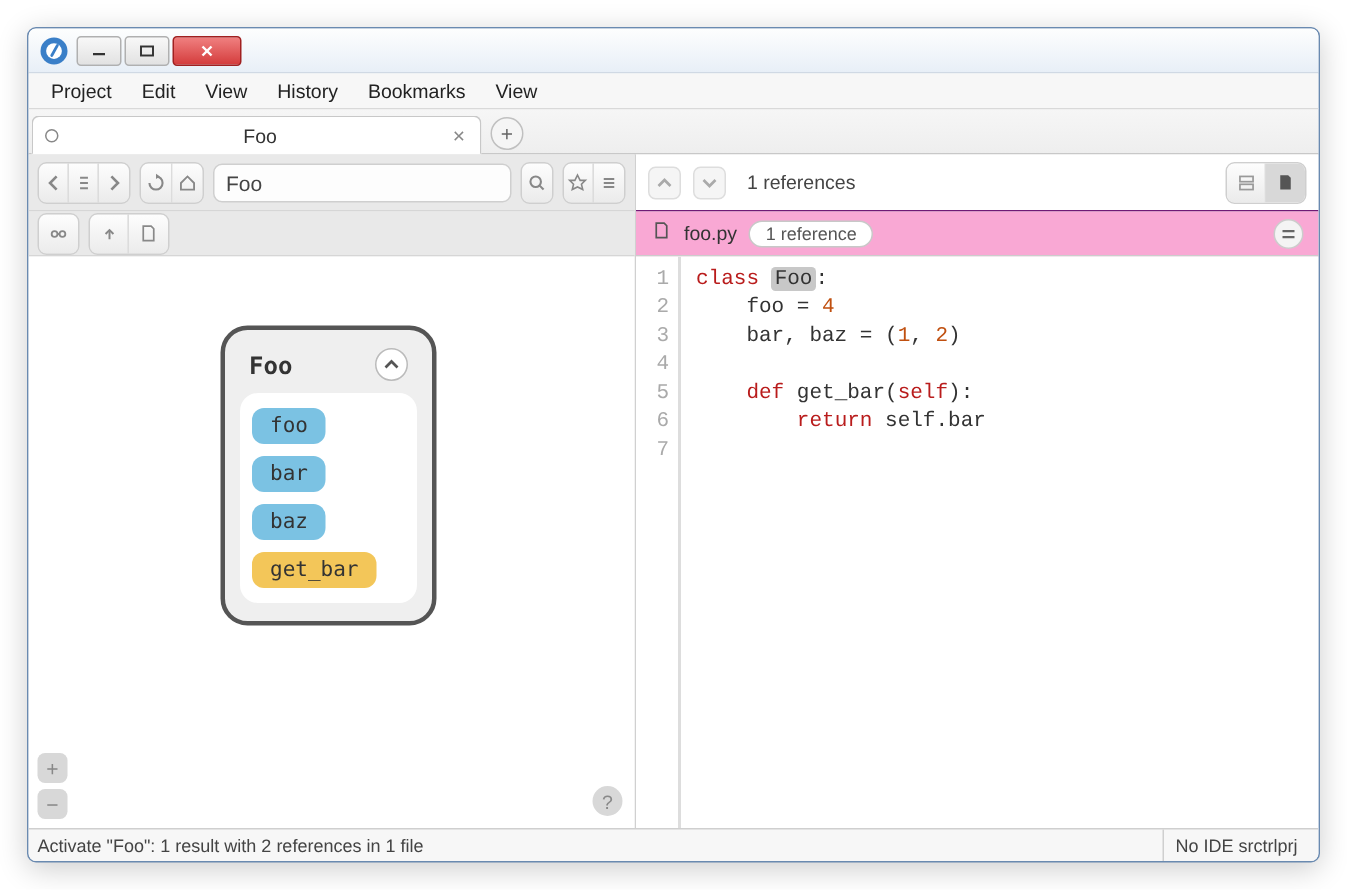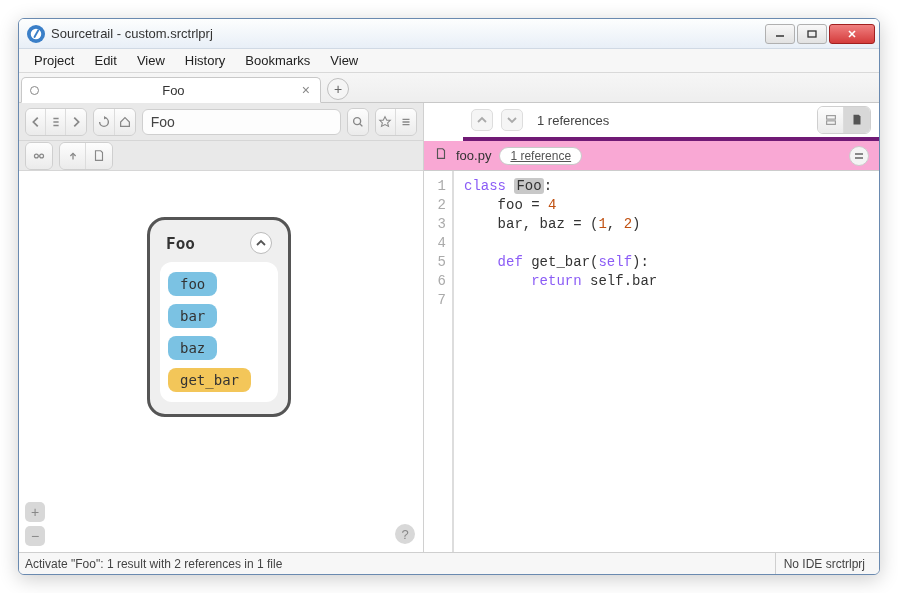--- a/index.html
+++ b/index.html
@@ -226,42 +226,41 @@
   .helpbtn {
     position:absolute; right:8px; bottom:8px;
     width:20px; height:20px; border-radius:50%;
     background:#d8d8d8; color:#888;
     display:flex; align-items:center; justify-content:center;
     font-size:13px; cursor:pointer;
   }
   
   .refbar {
     height: 38px;
-    border-bottom: 4px solid #701a75;
+    border-bottom: 1px solid #701a75;
     display:flex; align-items:center; padding: 0 8px; gap:8px;
     background:#fff;
-    margin-left:39px;
   }
   .refbar .chev {
     width:22px; height:22px; border:1px solid #ddd; border-radius:5px;
     background:#f5f5f5; color:#bbb;
     display:flex;align-items:center;justify-content:center; cursor:pointer;
   }
   .refbar .reftext { margin-left:6px; color:#444; }
   .refbar .spacer { flex:1; }
   .filehdr {
     height: 30px;
     background: #f9a8d4;
     border-bottom: 1px solid #ccc;
     display:flex; align-items:center; padding: 0 10px; gap:8px;
   }
   .filehdr .fname { font-size:13px; color:#333; }
   .filehdr .badge {
     background:#fff; border:1px solid #c8c8c8; border-radius:10px;
-    padding:1px 10px; font-size:12px; color:#555;text-decoration:underline;
+    padding:1px 10px; font-size:12px; color:#555;
   }
   .filehdr .spacer{flex:1;}
   .roundbtn {
     width:20px;height:20px;border-radius:50%;background:#f4f4f4;
     border:1px solid #ccc; display:flex;align-items:center;justify-content:center;
     cursor:pointer;
   }
   .code {
     flex:1;
     display:flex;
@@ -277,21 +276,21 @@
     color:#aaa;
     border-right: 2px solid #ddd;
     user-select:none;
     line-height: 19px;
   }
   .codecol {
     padding: 6px 0 6px 10px;
     line-height:19px;
     white-space:pre;
   }
-  .kw { color:#8b5cf6; }
+  .kw { color:#b91c1c; }
   .num { color:#c05010; }
   .hi { background:#c8c8c8; border-radius:3px; padding:0 2px; }
   
   .statusbar {
     height: 22px;
     border-top: 1px solid #cfcfcf;
     background:#f7f7f7;
     display:flex; align-items:center;
     padding: 0 6px;
     font-size:12px; color:#444;
@@ -307,21 +306,20 @@
 
 <div class="window">
 
   <div class="titlebar">
     <div class="app-icon">
       <svg viewBox="0 0 16 16">
           <circle cx="8" cy="8" r="7" fill="#fff"></circle>
           <path d="M6 12 L11 3" stroke="#3a7fc8" stroke-width="2.5" stroke-linecap="round"></path>
         </svg>
     </div>
-    <div class="title">Sourcetrail - custom.srctrlprj</div>
     <div class="winbtns">
       <div class="winbtn">
           <svg viewBox="0 0 12 10">
             <line x1="2" y1="7" x2="10" y2="7" stroke="#333" stroke-width="1.5"></line>
           </svg>
         </div>
       <div class="winbtn">
           <svg viewBox="0 0 12 10">
             <rect x="2" y="2" width="8" height="6" fill="none" stroke="#333" stroke-width="1.3"></rect>
           </svg>

